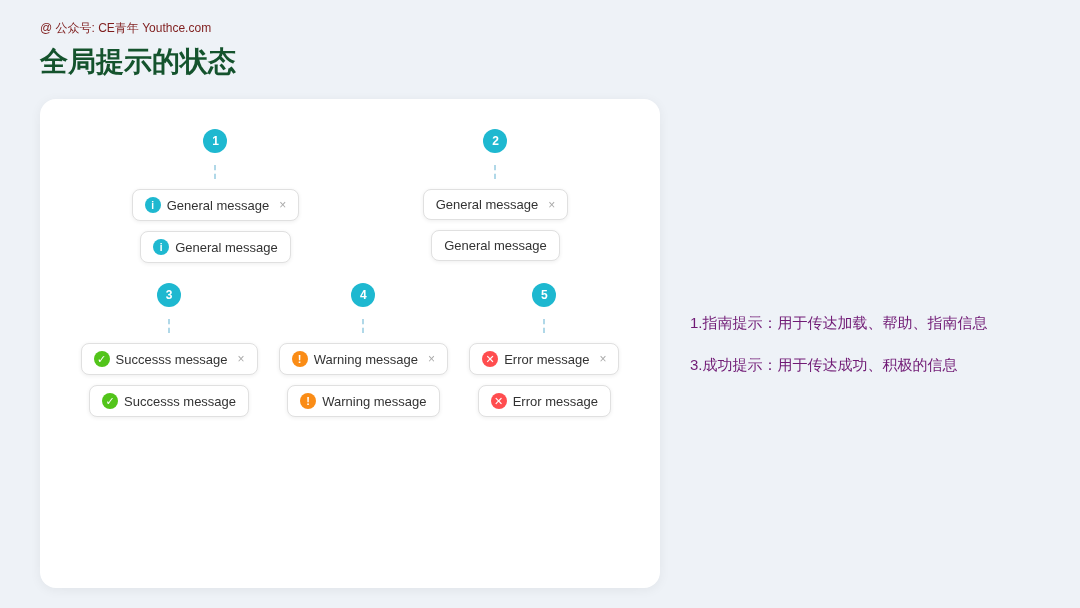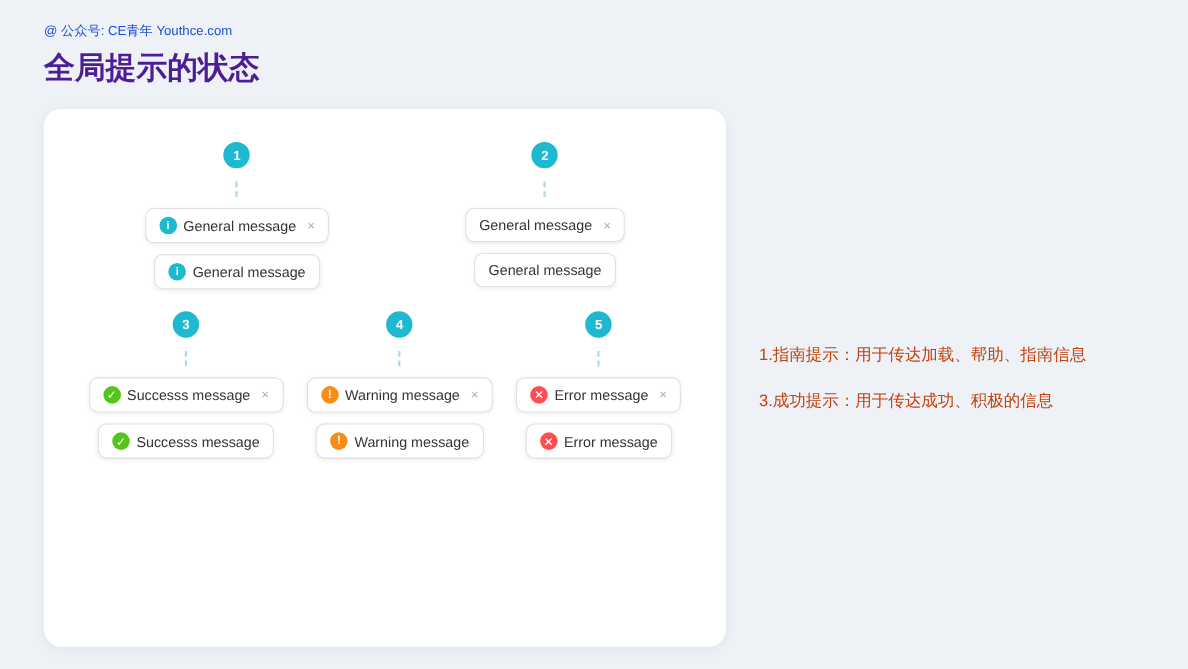--- a/index.html
+++ b/index.html
@@ -9,28 +9,28 @@
       width: 1080px;
       height: 608px;
       overflow: hidden;
       display: flex;
       flex-direction: column;
       padding: 20px 40px 20px 40px;
     }
 
     .watermark {
       font-size: 12px;
-      color: #1d4ed8;
+      color: #7f1d1d;
       margin-bottom: 6px;
     }
 
     .page-title {
       font-size: 28px;
       font-weight: 700;
-      color: #4c1d95;
+      color: #14532d;
       margin-bottom: 18px;
     }
 
     .main-content {
       display: flex;
       flex-direction: row;
       gap: 30px;
       flex: 1;
     }
 
@@ -50,21 +50,21 @@
       flex: 1;
       display: flex;
       flex-direction: column;
       justify-content: center;
       gap: 18px;
       padding: 10px 0;
     }
 
     .desc-item {
       font-size: 15px;
-      color: #c2410c;
+      color: #701a75;
       line-height: 1.6;
     }
 
     .diagram-group {
       display: flex;
       flex-direction: column;
       align-items: center;
       gap: 10px;
       position: relative;
     }

